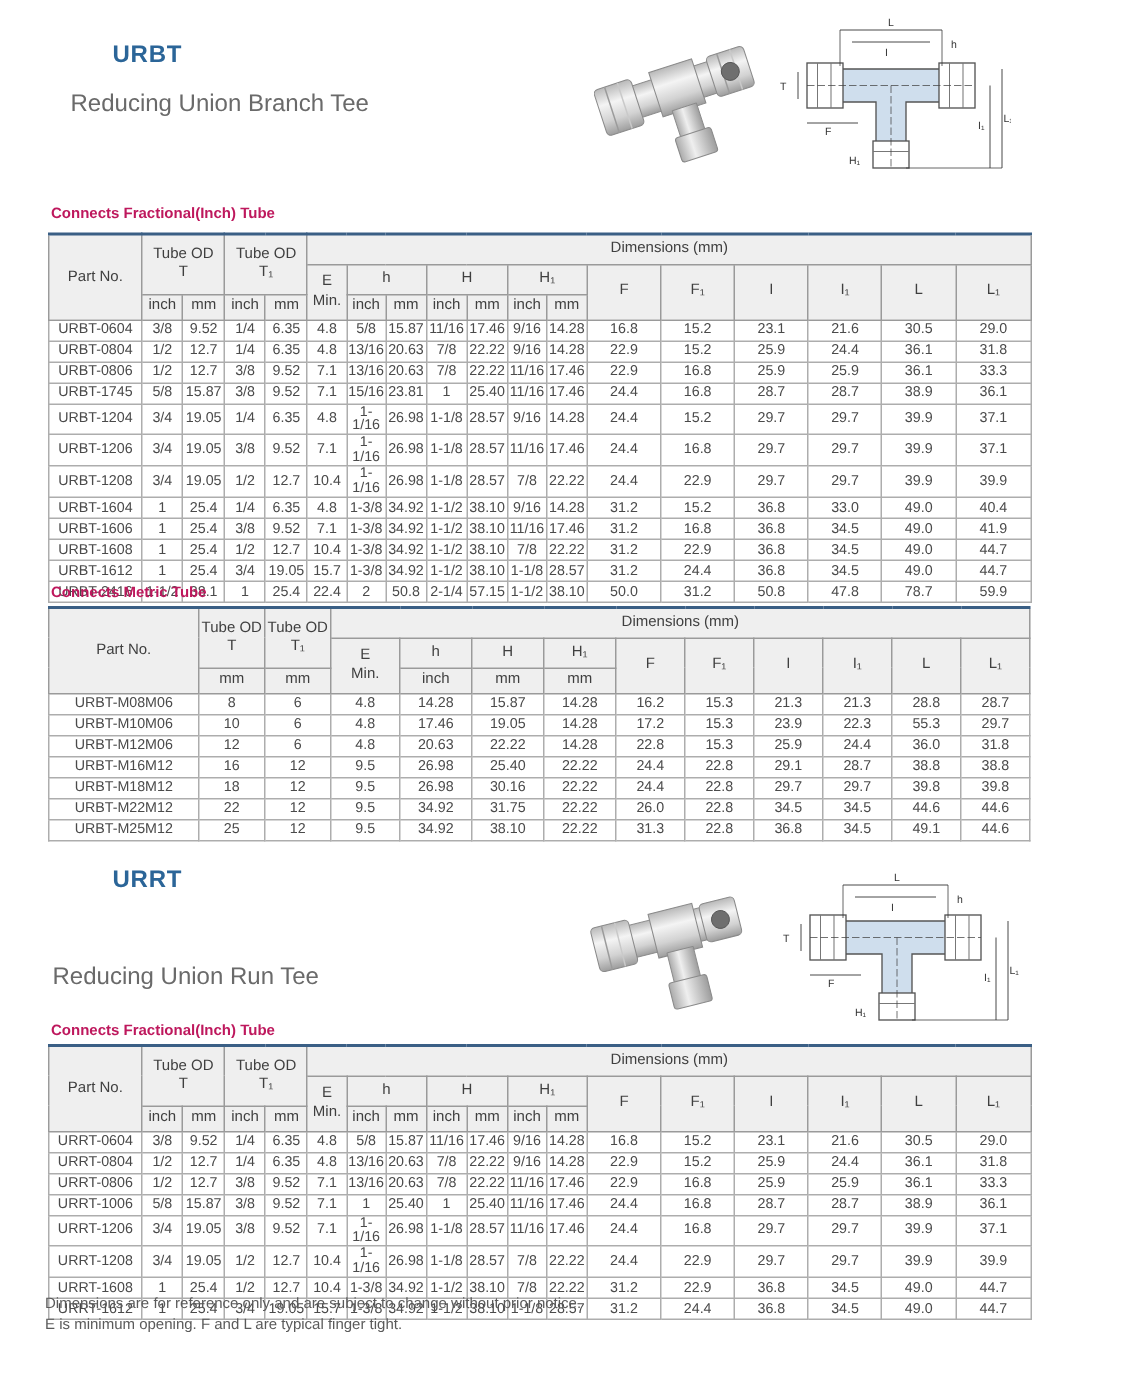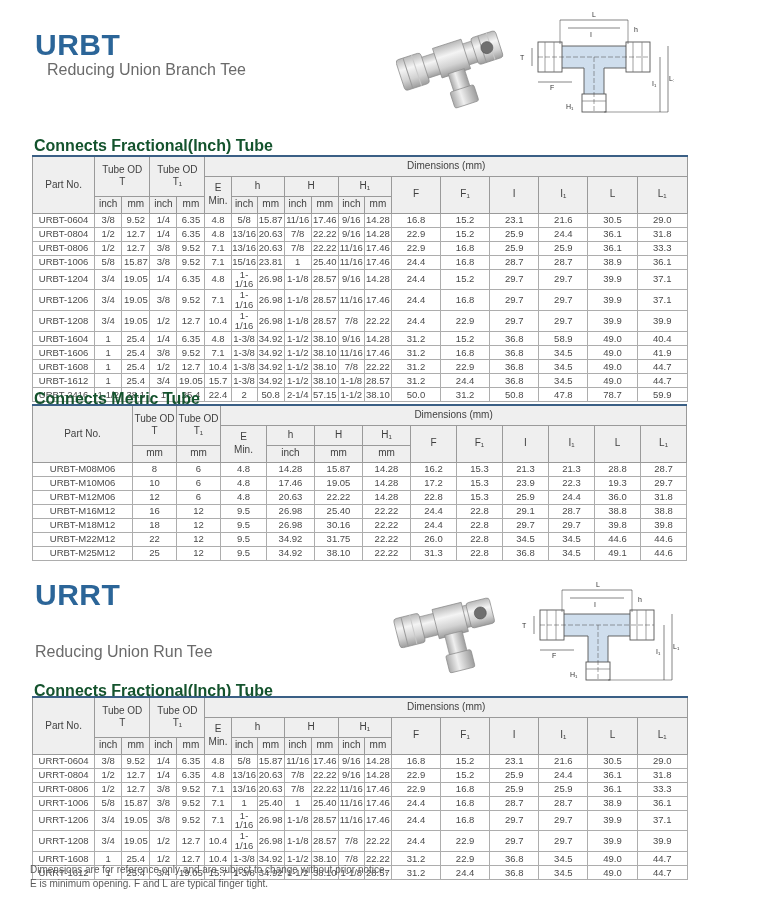--- a/index.html
+++ b/index.html
@@ -1,21 +1,21 @@
 <!DOCTYPE html>
 <html><head>
 <meta charset="utf-8">
 <style>
   html,body{margin:0;padding:0;background:#fff;}
   .page{position:relative;width:758px;height:918px;background:#ffffff;overflow:hidden;
         font-family:"Liberation Sans","DejaVu Sans",sans-serif;color:#4a4a4a;}
   .abs{position:absolute;}
-  .title{font-size:30px;font-weight:bold;color:#2b6598;letter-spacing:0.5px;}
+  .title{font-size:16px;font-weight:bold;color:#2b6598;letter-spacing:0.5px;margin-left:40px;}
   .subtitle{font-size:16px;color:#6a6a6a;}
-  .sec-heading{font-size:16px;font-weight:bold;color:#14532d;}
+  .sec-heading{font-size:10px;font-weight:bold;color:#be185d;}
   table.spec{border-collapse:collapse;table-layout:fixed;background:#fff;
              border:1px solid #777;border-top:2px solid #3a5f85;}
   table.spec th{background:#efefef;font-weight:normal;color:#3f3f3f;font-size:10px;
                 border:1px solid #9a9a9a;padding:1px 0;text-align:center;vertical-align:middle;line-height:1.25;}
   table.spec td{border:1px solid #adadad;font-size:9.5px;color:#4a4a4a;text-align:center;
                 height:13px;line-height:1.05;padding:0;background:#fff;}
   table.spec .two-line{white-space:pre-line;}
   table.spec .h1r{height:20px;} table.spec .h2r{height:20px;} table.spec .h3r{height:17px;margin-top:28px;}
   .metric td{height:13.5px;}
   .notes{font-size:10px;color:#5a5a5a;line-height:1.35;}
@@ -208,21 +208,21 @@
           <td>11/16</td>
           <td>17.46</td>
           <td>22.9</td>
           <td>16.8</td>
           <td>25.9</td>
           <td>25.9</td>
           <td>36.1</td>
           <td>33.3</td>
         </tr>
         <tr>
-          <td>URBT-1006</td>
+          <td>URBT-1745</td>
           <td>5/8</td>
           <td>15.87</td>
           <td>3/8</td>
           <td>9.52</td>
           <td>7.1</td>
           <td>15/16</td>
           <td>23.81</td>
           <td>1</td>
           <td>25.40</td>
           <td>11/16</td>
@@ -303,21 +303,21 @@
           <td>4.8</td>
           <td>1-3/8</td>
           <td>34.92</td>
           <td>1-1/2</td>
           <td>38.10</td>
           <td>9/16</td>
           <td>14.28</td>
           <td>31.2</td>
           <td>15.2</td>
           <td>36.8</td>
-          <td>58.9</td>
+          <td>33.0</td>
           <td>49.0</td>
           <td>40.4</td>
         </tr>
         <tr>
           <td>URBT-1606</td>
           <td>1</td>
           <td>25.4</td>
           <td>3/8</td>
           <td>9.52</td>
           <td>7.1</td>
@@ -466,21 +466,21 @@
           <td>10</td>
           <td>6</td>
           <td>4.8</td>
           <td>17.46</td>
           <td>19.05</td>
           <td>14.28</td>
           <td>17.2</td>
           <td>15.3</td>
           <td>23.9</td>
           <td>22.3</td>
-          <td>19.3</td>
+          <td>55.3</td>
           <td>29.7</td>
         </tr>
         <tr>
           <td>URBT-M12M06</td>
           <td>12</td>
           <td>6</td>
           <td>4.8</td>
           <td>20.63</td>
           <td>22.22</td>
           <td>14.28</td>

